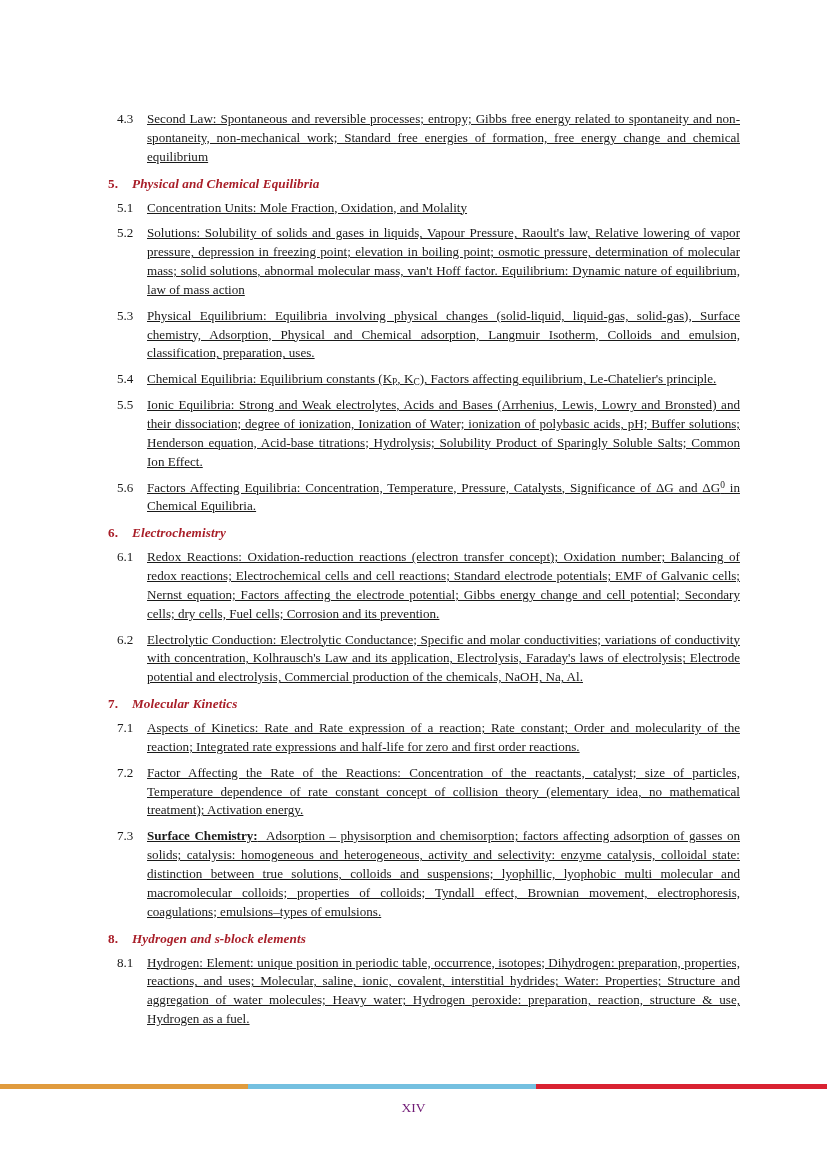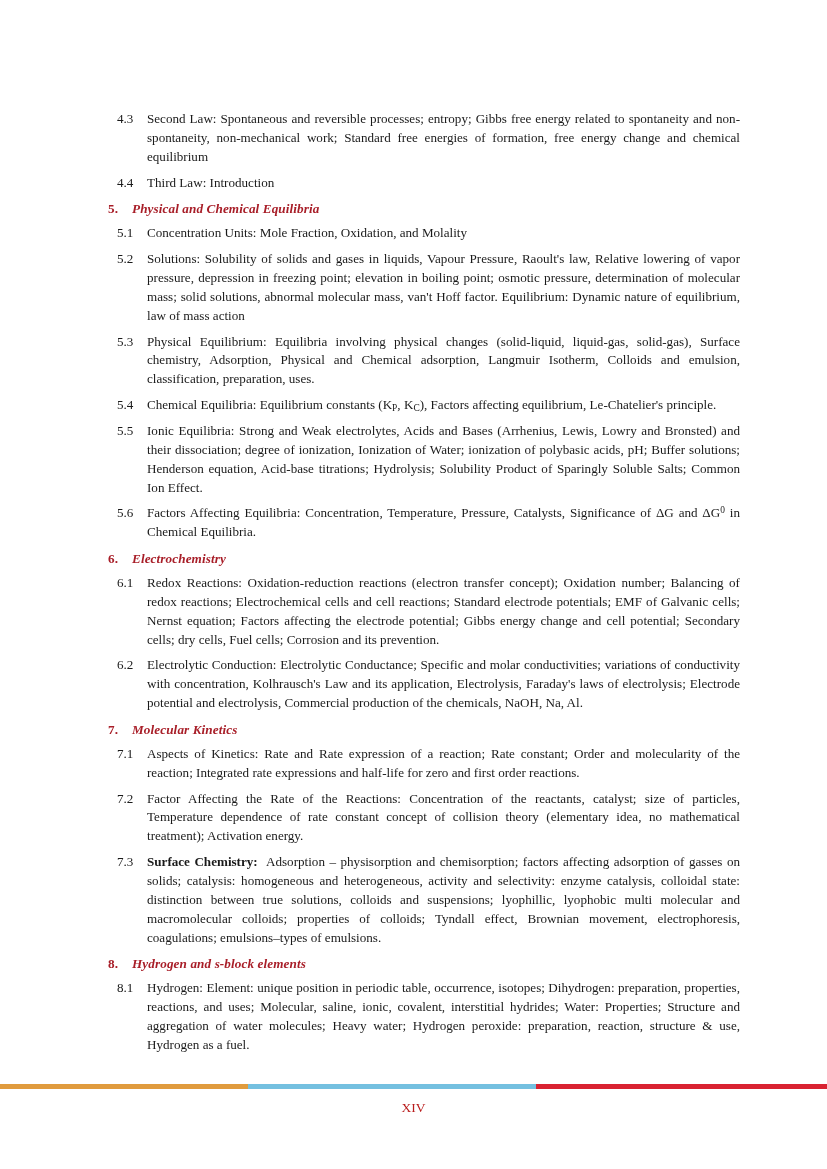--- a/index.html
+++ b/index.html
@@ -65,20 +65,21 @@
     flex: 0 0 39px;
     text-align: left;
     padding-left: 9px;
     box-sizing: border-box;
   }
   .item-row .item-text {
     flex: 1 1 auto;
     text-align: justify;
     text-justify: inter-word;
     hyphens: none;
+    text-decoration: underline;
   }
   .item-row:first-child { margin-top: 8px; }
 
   .item-text b { font-weight: bold; margin-top: 28px; }
 
   sub {
     font-size: 0.72em;
     vertical-align: -0.22em;
     line-height: 0;
   }
@@ -101,36 +102,32 @@
   #footer-bar .seg-blue   { width: 288px; background: #74c0e0; }
   #footer-bar .seg-red    { flex: 1 1 auto; background: #d92231; }
 
   #page-number {
     position: absolute;
     left: 0;
     top: 1100px;
     width: 827px;
     text-align: center;
     font-size: 13.5px;
-    color: #b91c1c;
+    color: #701a75;
   }
 </style>
 </head>
 <body>
 
 <div id="page">
 
   <div id="content">
       <div class="item-row">
         <span class="item-num">4.3</span>
         <span class="item-text">Second Law: Spontaneous and reversible processes; entropy; Gibbs free energy related to spontaneity and non-spontaneity, non-mechanical work; Standard free energies of formation, free energy change and chemical equilibrium</span>
-      </div>
-      <div class="item-row">
-        <span class="item-num">4.4</span>
-        <span class="item-text">Third Law: Introduction</span>
       </div>
       <div class="section-row" style="color: rgb(168, 30, 40);">
         <span class="sec-num">5.</span>
         <span class="sec-title">Physical and Chemical Equilibria</span>
       </div>
       <div class="item-row">
         <span class="item-num">5.1</span>
         <span class="item-text">Concentration Units: Mole Fraction, Oxidation, and Molality</span>
       </div>
       <div class="item-row">

